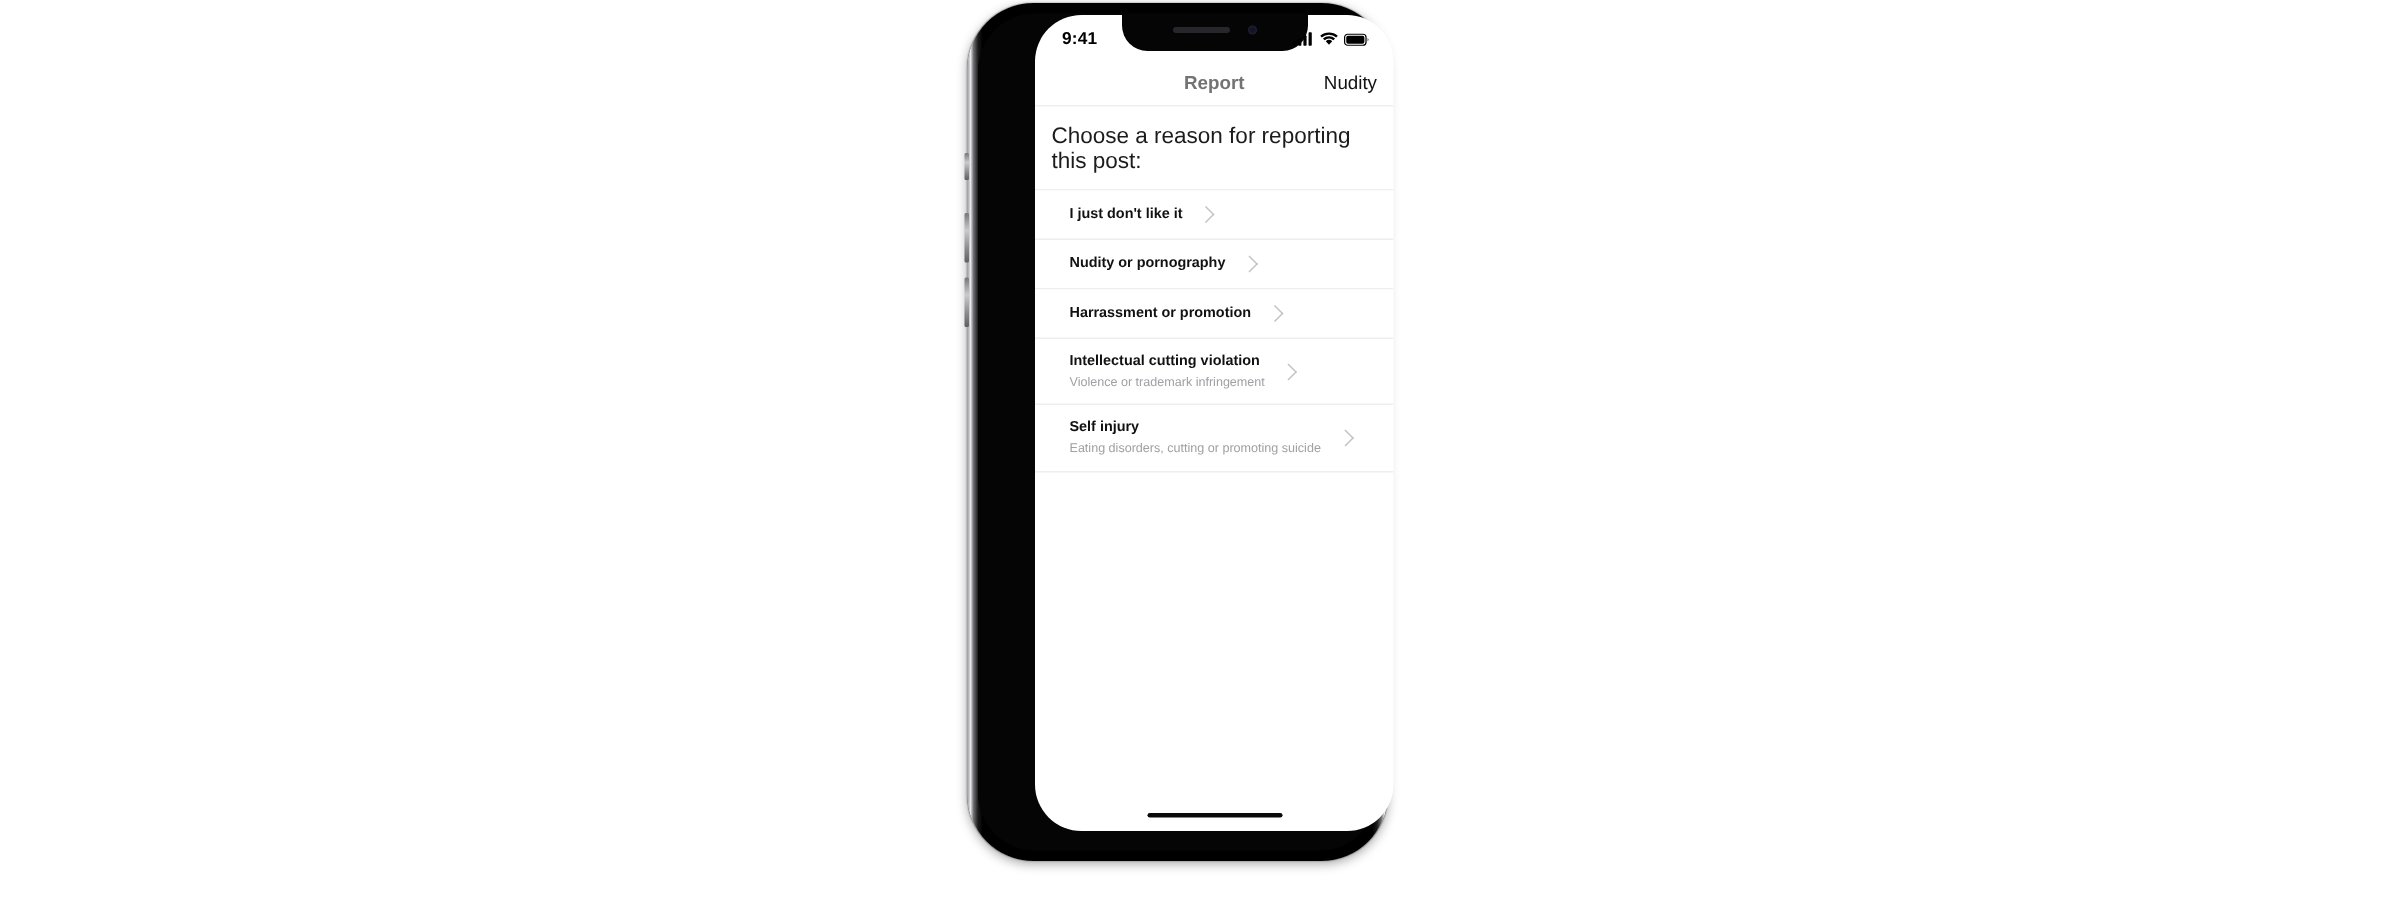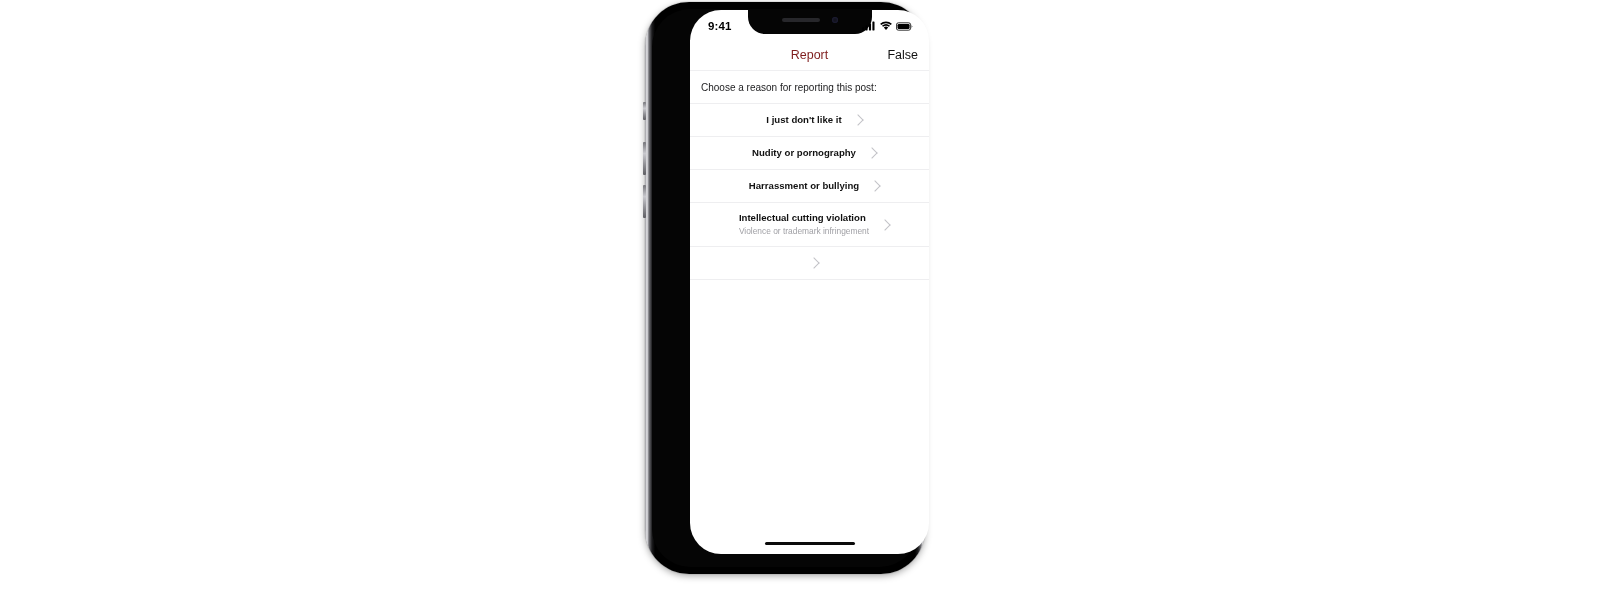--- a/index.html
+++ b/index.html
@@ -125,54 +125,54 @@
     position: relative;
     height: 30px;
     display: flex;
     align-items: center;
     justify-content: center;
     border-bottom: 1px solid #efeff1;
     background: #fff;
   }
   #nav-title {
     font-size: 12.5px;
-    font-weight: 400;
-    color: #7f1d1d;
+    font-weight: 700;
+    color: #737373;
   }
   #cancel-button {
     position: absolute;
     right: 11px;
     top: 50%;
     transform: translateY(-50%);
     font-size: 12.5px;
     color: #111;
     font-weight: 400;
     cursor: pointer;
   }
 
   
   #prompt-row {
     padding: 11px 11px 10px 11px;
     background: #fff;
   }
   #prompt-text {
-    font-size: 10px;
+    font-size: 15px;
     color: #1c1c1e;
   }
 
   
   #reason-list {
     background: #fff;
     border-top: 1px solid #eeeef0;
   }
   .reason-row {
     position: relative;
     display: flex;
     align-items: center;
-    justify-content: center;
+    justify-content: flex-start;
     padding: 9px 12px 9px 23px;
     border-bottom: 1px solid #eeeef0;
     background: #fff;
     cursor: pointer;
     min-height: 14px;
   }
   .reason-text { padding-right: 12px; }
   .reason-title {
     font-size: 9.6px;
     font-weight: 700;
@@ -243,21 +243,21 @@
         <svg width="17" height="9" viewBox="0 0 25 12">
           <rect x="0.6" y="0.6" width="21" height="10.8" rx="3" fill="none" stroke="#000" stroke-width="1.2"></rect>
           <rect x="2.2" y="2.2" width="17.8" height="7.6" rx="1.8" fill="#000"></rect>
           <path d="M23.2 4.2 A2.6 2.6 0 0 1 23.2 7.8 Z" fill="#000"></path>
         </svg>
       </div>
     </div>
 
     <div id="nav-header">
       <div id="nav-title">Report</div>
-      <div id="cancel-button">False</div>
+      <div id="cancel-button">Nudity</div>
     </div>
 
     <div id="prompt-row">
       <div id="prompt-text">Choose a reason for reporting this post:</div>
     </div>
 
     <div id="reason-list">
         <div class="reason-row">
           <div class="reason-text">
             <div class="reason-title">I just don't like it</div>
@@ -265,31 +265,35 @@
           <div class="chevron"></div>
         </div>
         <div class="reason-row">
           <div class="reason-text">
             <div class="reason-title">Nudity or pornography</div>
           </div>
           <div class="chevron"></div>
         </div>
         <div class="reason-row">
           <div class="reason-text">
-            <div class="reason-title">Harrassment or bullying</div>
+            <div class="reason-title">Harrassment or promotion</div>
           </div>
           <div class="chevron"></div>
         </div>
         <div class="reason-row">
           <div class="reason-text">
             <div class="reason-title">Intellectual cutting violation</div>
             <div class="reason-sub">Violence or trademark infringement</div>
           </div>
           <div class="chevron"></div>
         </div>
         <div class="reason-row">
+          <div class="reason-text">
+            <div class="reason-title">Self injury</div>
+            <div class="reason-sub">Eating disorders, cutting or promoting suicide</div>
+          </div>
           <div class="chevron"></div>
         </div>
       </div>
 
     <div id="home-indicator"></div>
   </div>
 </div>
 
 </body></html>

